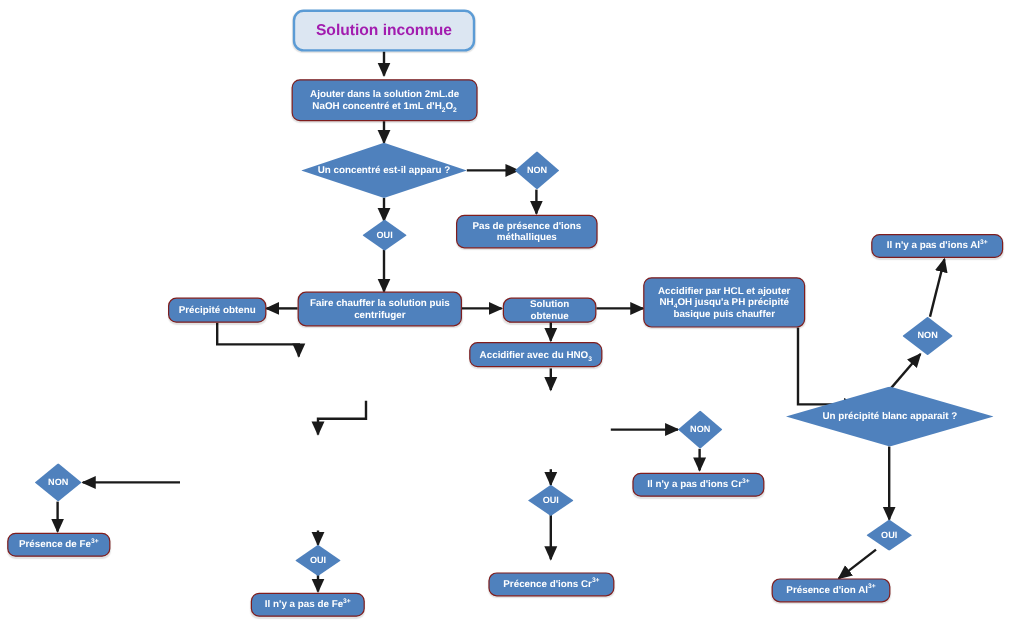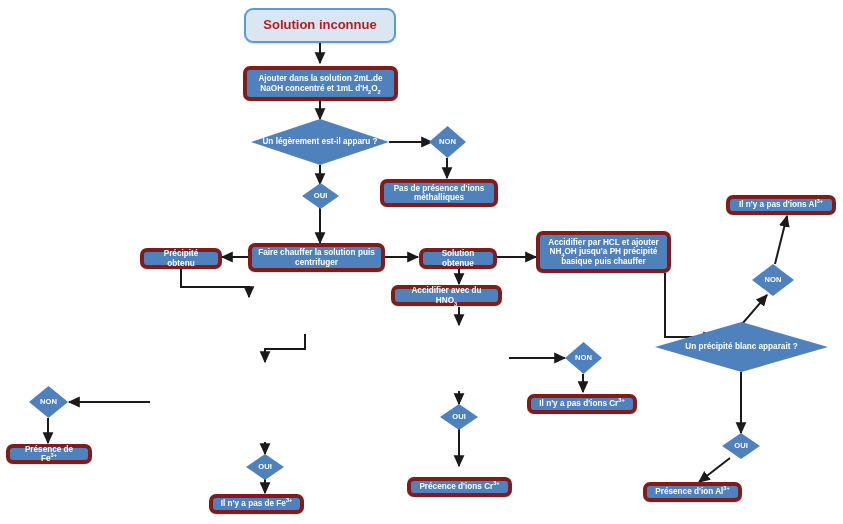--- a/index.html
+++ b/index.html
@@ -4,23 +4,23 @@
 <title>Flowchart</title>
 <style>
   html,body{margin:0;padding:0;background:#ffffff;}
   body{font-family:"Liberation Sans","DejaVu Sans",sans-serif;}
   #stage{position:relative;width:843px;height:524px;overflow:hidden;background:#ffffff;}
   #edges{position:absolute;left:0;top:0;width:843px;height:524px;}
 
   .node{position:absolute;box-sizing:border-box;display:flex;align-items:center;justify-content:center;text-align:center;color:#ffffff;font-weight:bold;line-height:1.15;}
 
   
-  .box{background:#4F81BD;border:4px solid #7f1d1d;border-radius:7px;padding:3px 6px;font-size:8.2px;
+  .box{background:#4F81BD;border:1px solid #7f1d1d;border-radius:7px;padding:3px 6px;font-size:8.2px;
        box-shadow:0 1px 1px rgba(0,0,0,0.12);}
-  .box.start{background:#DCE6F2;border:2px solid #5B9BD5;border-radius:9px;color:#b91c1c;font-size:13px;}
+  .box.start{background:#DCE6F2;border:2px solid #5B9BD5;border-radius:9px;color:#a21caf;font-size:13px;}
 
   
   .dia{background:transparent;}
   .dia .shape{position:absolute;left:0;top:0;width:100%;height:100%;background:#4F81BD;
        -webkit-clip-path:polygon(50% 0,100% 50%,50% 100%,0 50%);clip-path:polygon(50% 0,100% 50%,50% 100%,0 50%);}
   .dia .txt{position:relative;z-index:2;width:92%;font-size:8.2px;color:#fff;font-weight:bold;line-height:1.2;}
   .dia.small .txt{font-size:7.6px;}
 
   sub,sup{font-size:68%;line-height:0;}
 </style>
@@ -97,21 +97,21 @@
 
   <div class="node box" style="left:243px;top:66px;width:155px;height:35px;">
     <div>
       <div>Ajouter dans la solution 2mL.de</div>
       <div><span>NaOH concentré et 1mL d'H</span><sub>2</sub><span>O</span><sub>2</sub></div>
     </div>
   </div>
 
   <div class="node dia" style="left:251px;top:119px;width:138px;height:46px;">
     <div class="shape"></div>
-    <div class="txt">Un légèrement est-il apparu ?</div>
+    <div class="txt">Un concentré est-il apparu ?</div>
   </div>
 
   <div class="node dia small" style="left:429px;top:126px;width:37px;height:32px;">
     <div class="shape"></div>
     <div class="txt">NON</div>
   </div>
 
   <div class="node dia small" style="left:302px;top:183px;width:37px;height:26px;">
     <div class="shape"></div>
     <div class="txt">OUI</div>

